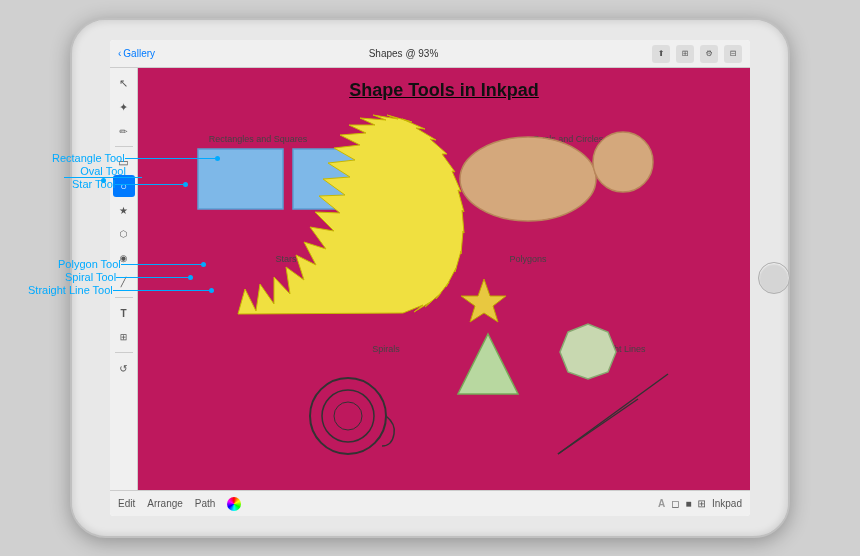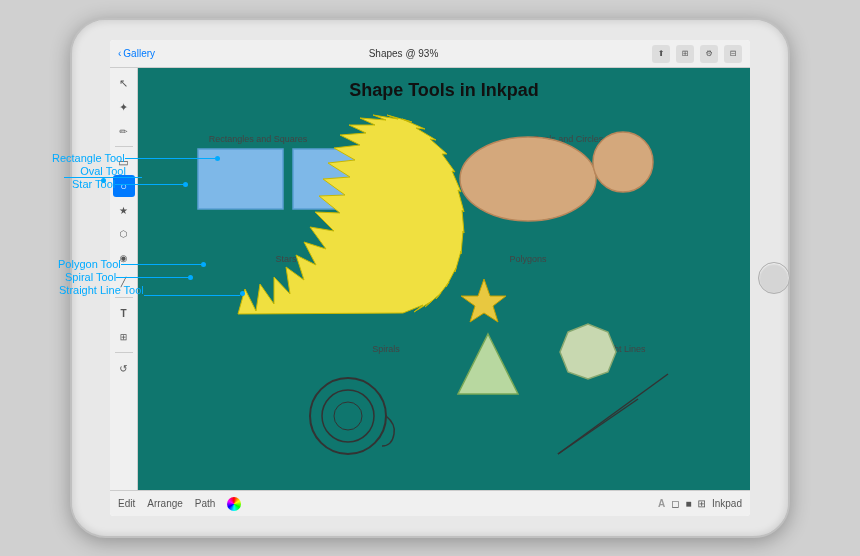--- a/index.html
+++ b/index.html
@@ -123,22 +123,23 @@
       width: 18px;
       height: 1px;
       background: #ccc;
       margin: 2px 0;
     }
 
     
     .canvas-area {
       flex: 1;
       position: relative;
-      background: #0f766e;
+      background: #be185d;
       overflow: hidden;
+      text-decoration: underline;
     }
 
     
     .canvas-title {
       text-align: center;
       font-size: 18px;
       font-weight: bold;
       color: #111;
       padding-top: 12px;
       padding-bottom: 6px;
@@ -318,18 +319,18 @@
     <div style="width:80px; height:1px; background:#00AAFF;"></div>
     <div style="width:5px; height:5px; border-radius:50%; background:#00AAFF;"></div>
   </div>
 
   <div style="position:absolute; left:65px; top:271px; display:flex; align-items:center;">
     <span style="font-size:11px; color:#00AAFF; font-weight:500; white-space:nowrap;">Spiral Tool</span>
     <div style="width:72px; height:1px; background:#00AAFF;"></div>
     <div style="width:5px; height:5px; border-radius:50%; background:#00AAFF;"></div>
   </div>
 
-  <div style="position:absolute; left:59px; top:284px; display:flex; align-items:flex-end;">
+  <div style="position:absolute; left:28px; top:284px; display:flex; align-items:center;">
     <span style="font-size:11px; color:#00AAFF; font-weight:500; white-space:nowrap;">Straight Line Tool</span>
     <div style="width:96px; height:1px; background:#00AAFF;"></div>
     <div style="width:5px; height:5px; border-radius:50%; background:#00AAFF;"></div>
   </div>
 </div>
 
 </body></html>

